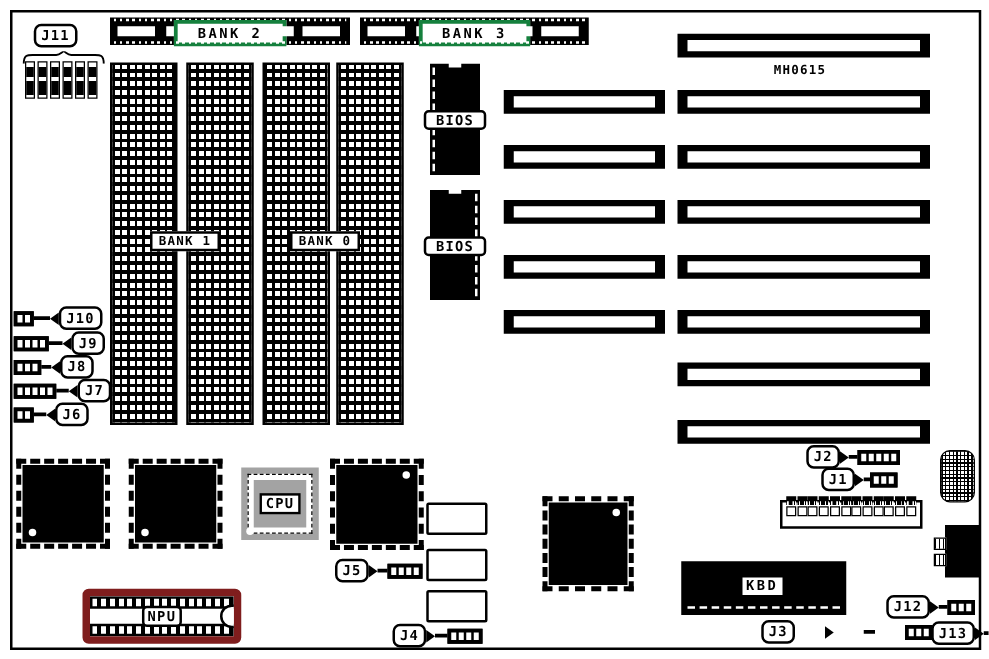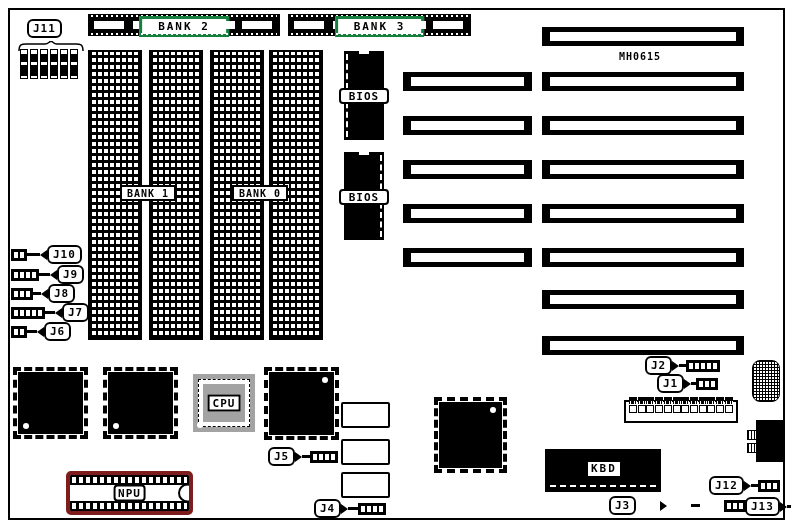--- a/index.html
+++ b/index.html
@@ -81,21 +81,21 @@
     position:absolute; left:50%; top:50%; transform:translate(-50%,-50%);
     background:#fff; border:2px solid #000; font-weight:bold; font-size:11px;
     line-height:13px; padding:0 3px; letter-spacing:1px;
   }
   .cpu-dot { position:absolute; left:4px; bottom:4px; width:6px; height:6px; border-radius:50%; background:#fff; z-index:2; }
 
   
   .empty-socket { left:341px; width:49px; height:26px; background:#fff; border:2px solid #000; border-radius:2px; }
 
   
-  .npu { border:4px solid #7f1d1d; border-radius:5px; background:#fff; overflow:hidden; }
+  .npu { border:6px solid #7f1d1d; border-radius:5px; background:#fff; overflow:hidden; }
   .npu-band { position:absolute; left:0; right:0; height:10px; background:#000; }
   .npu-band::before { content:""; position:absolute; left:2px; right:2px; top:2px; bottom:2px;
       background:repeating-linear-gradient(90deg,#fff 0 4px, transparent 4px 7px); }
   .npu-band.top { top:0; } .npu-band.bottom { bottom:0; }
   .npu-notch { position:absolute; right:-8px; top:50%; transform:translateY(-50%); width:15px; height:15px; border-radius:50%; background:#fff; border:2px solid #000; }
   .npu-label {
     position:absolute; left:50%; top:50%; transform:translate(-50%,-50%);
     background:#fff; border:2px solid #000; border-radius:4px; font-weight:bold;
     font-size:11px; line-height:13px; padding:0 3px; letter-spacing:1px;
   }
@@ -388,21 +388,21 @@
         <div class="pwr-cell"></div>
       </div>
     </div>
 
   <div class="abs gridpad" style="left:752px; top:360px; width:28px; height:42px;"></div>
   <div class="abs din" style="left:756px; top:420px; width:28px; height:42px;">
     <div class="din-tab" style="top:10px;"></div>
     <div class="din-tab" style="top:23px;"></div>
   </div>
 
-  <div class="abs kbd-chip" style="left:545px; top:449px; width:116px; height:43px;">
+  <div class="abs kbd-chip" style="left:545px; top:449px; width:132px; height:43px;">
     <div class="kbd-label">KBD</div>
   </div>
 
   <div class="jgroup" style="left:609px; top:496px;gap:24px;">
     <div class="jlabel">J3</div>
     <div class="beak-r"></div>
     <div class="tailline" style="width:9px;"></div>
     <div class="pins">
         <span class="pin-cell"></span>
         <span class="pin-cell"></span>

